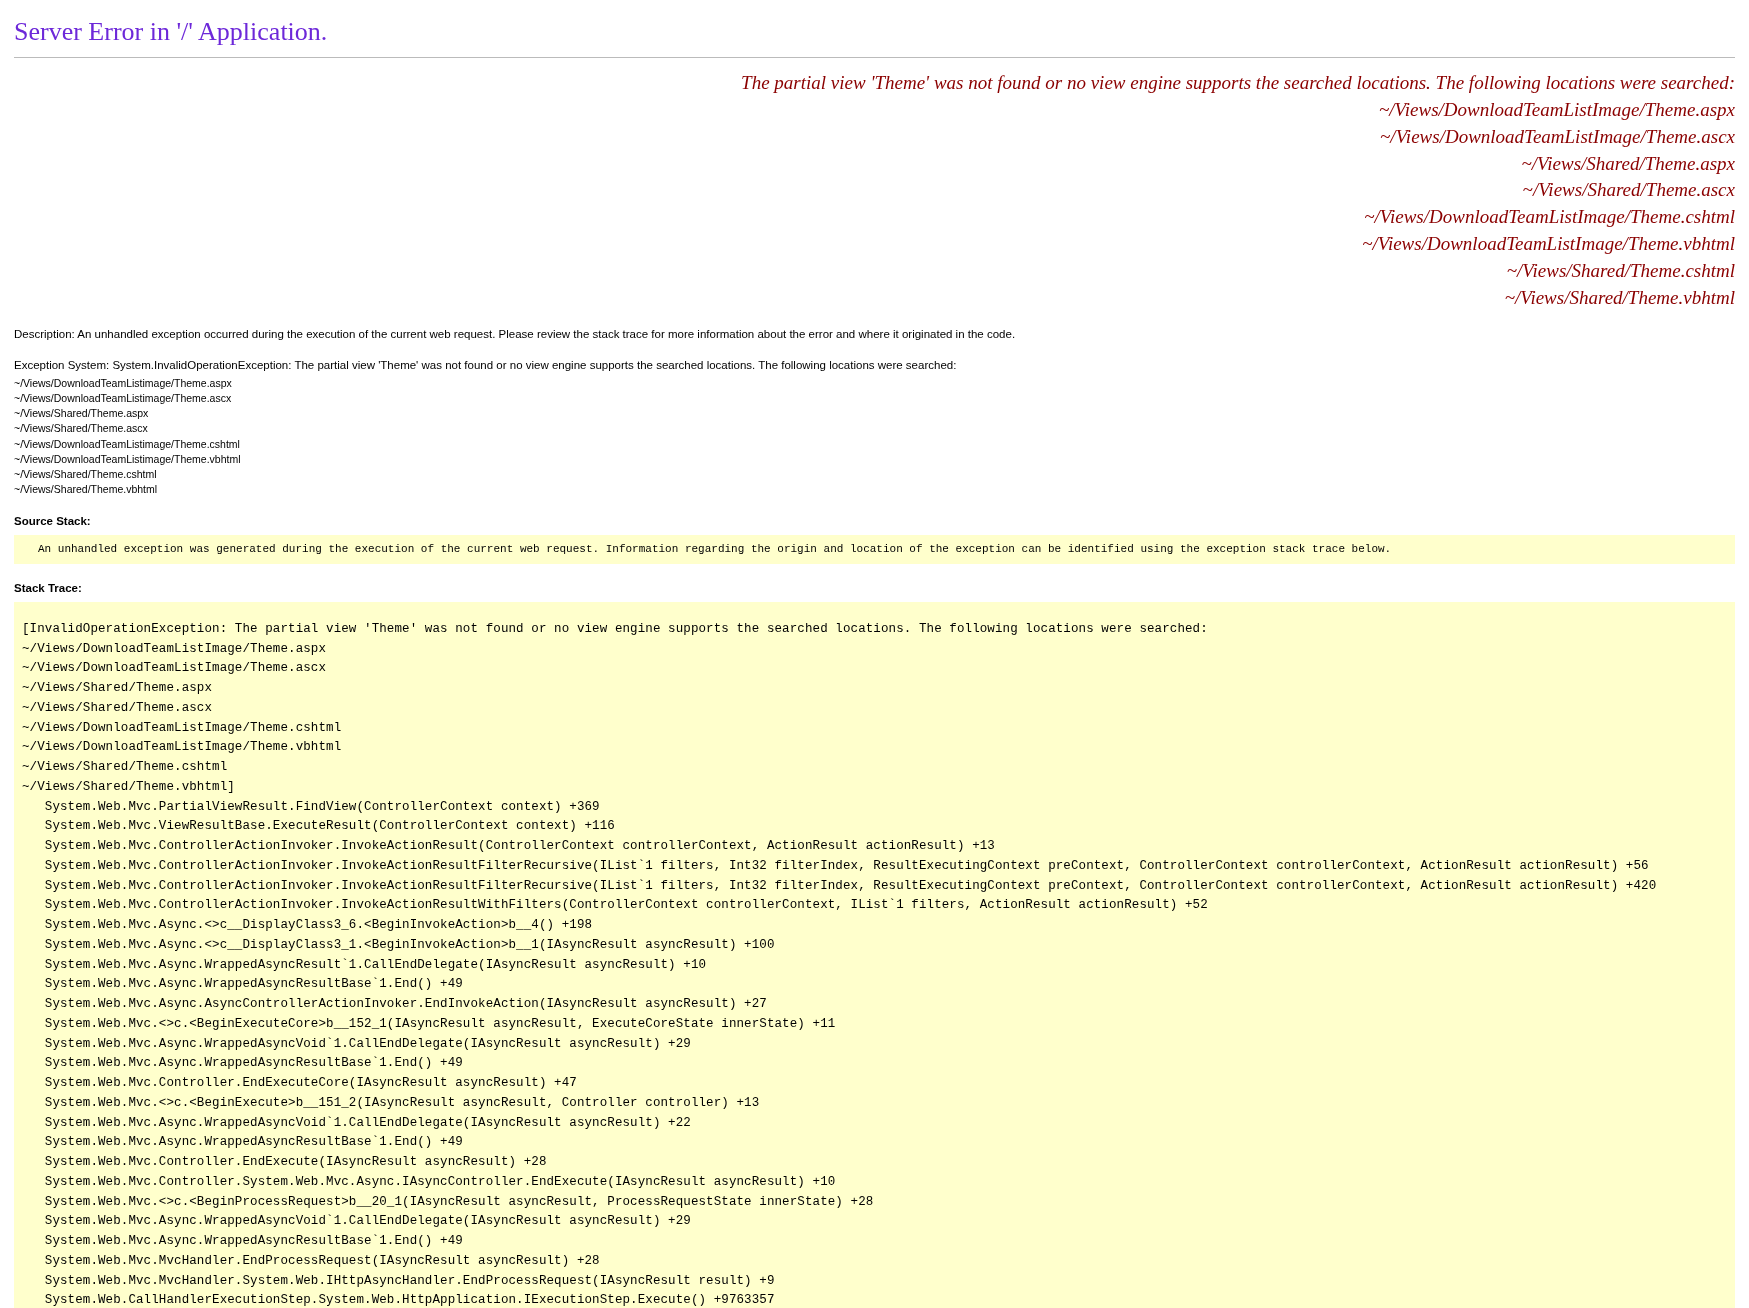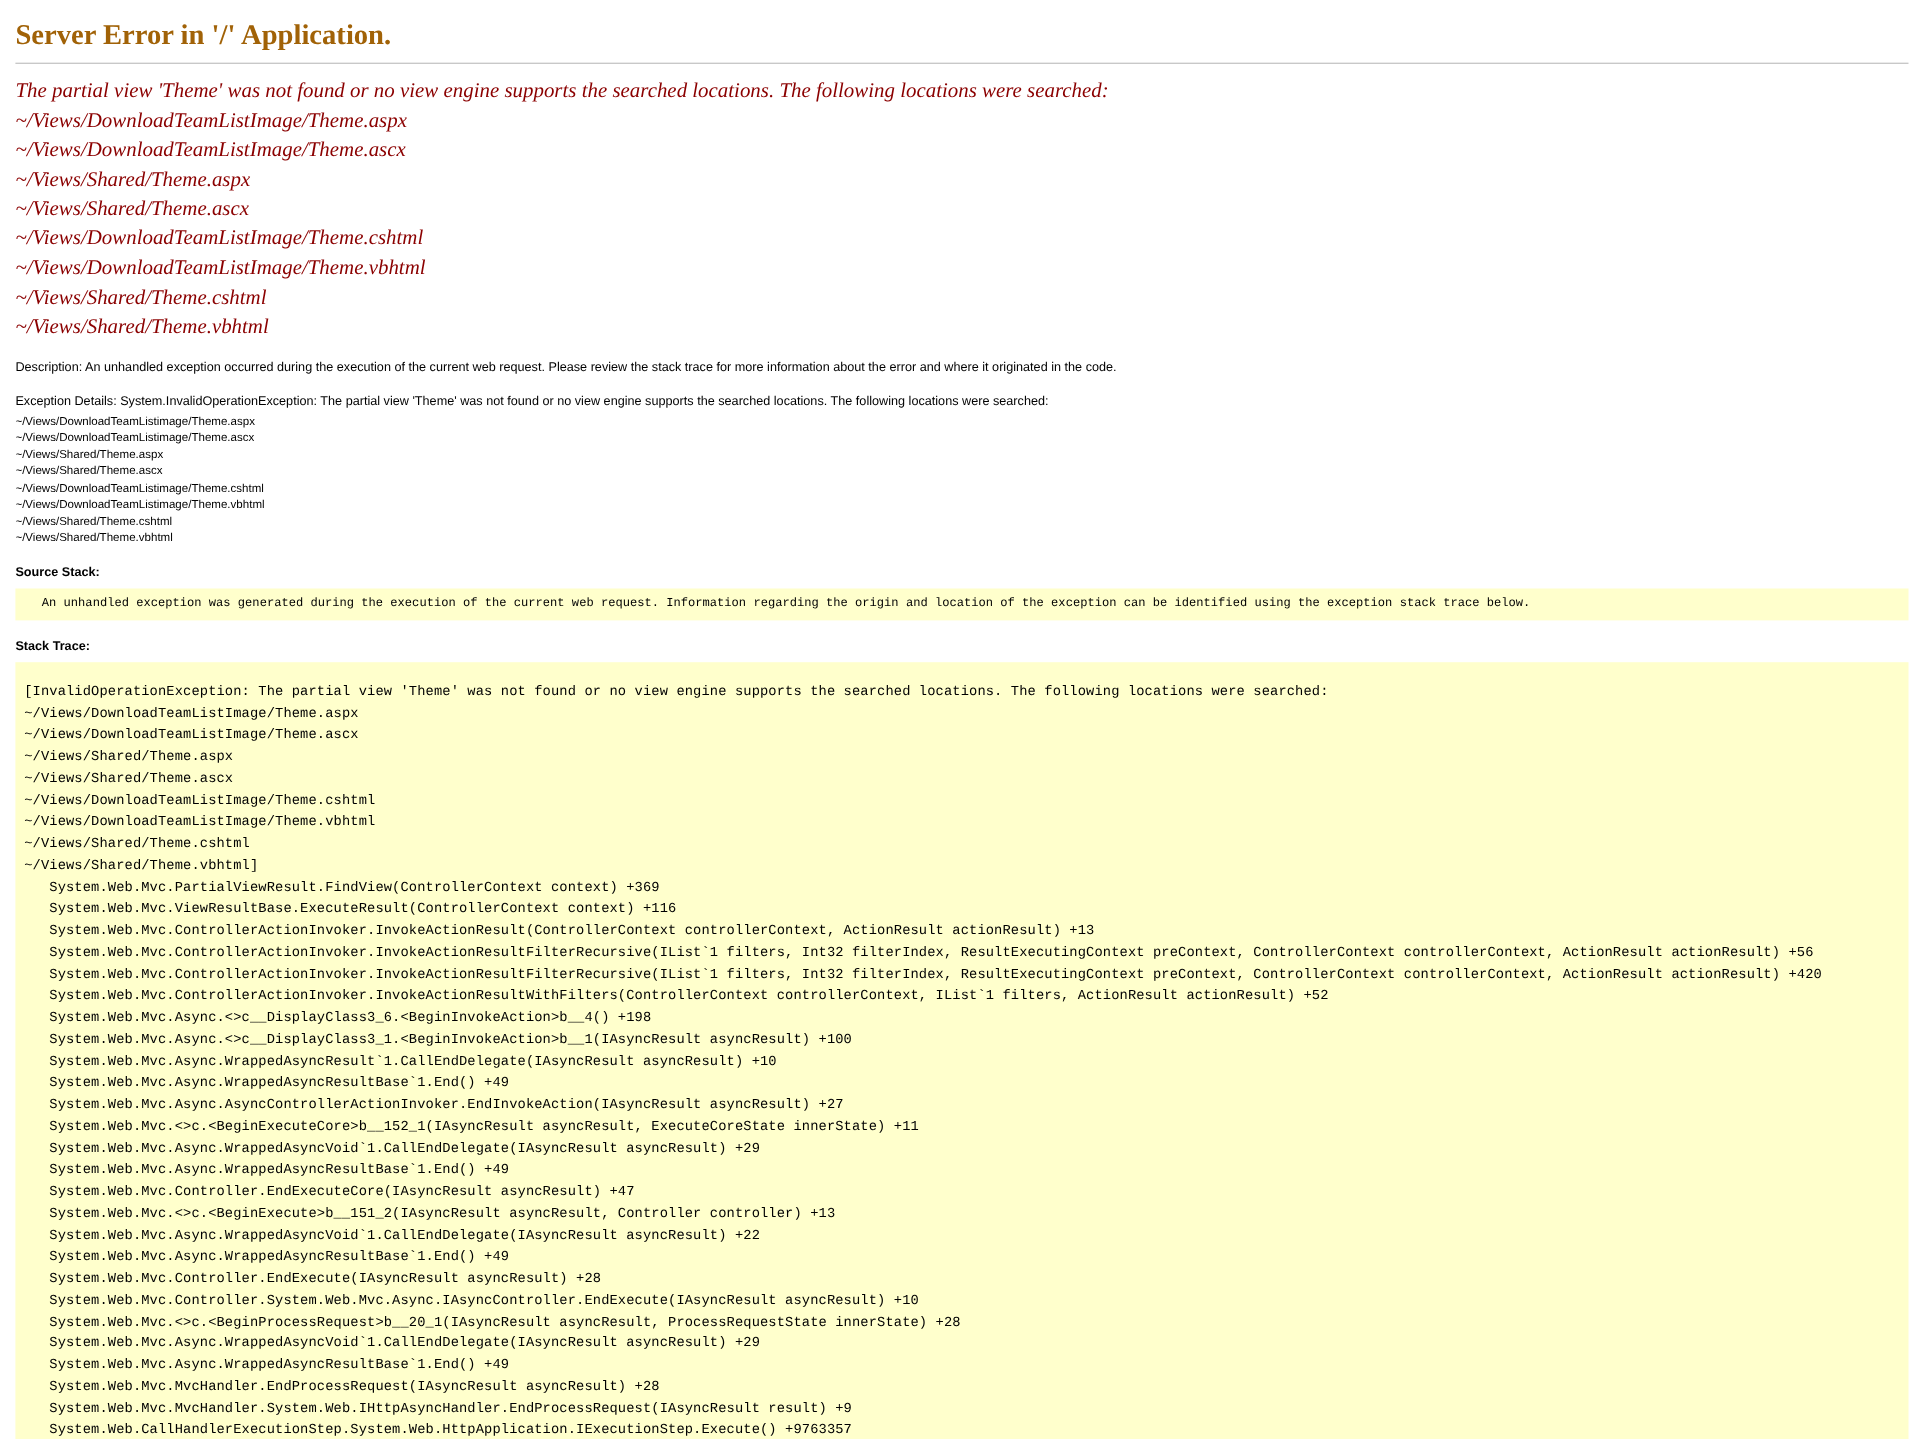--- a/index.html
+++ b/index.html
@@ -10,41 +10,42 @@
     color: #000000;
   }
   body {
     font-family: "Liberation Serif", serif;
     font-size: 13px;
     padding: 12px 14px 0 14px;
     box-sizing: border-box;
     width: 1749px;
   }
   .page-title {
-    color: #a16207;
+    color: #6d28d9;
     font-family: "Liberation Serif", serif;
     font-size: 26px;
-    font-weight: bold;
+    font-weight: normal;
     margin: 6px 0 10px 0;
     line-height: 1.1;
   }
   hr.rule {
     border: none;
     border-top: 1px solid #bbbbbb;
     margin: 6px 0 12px 0;
     height: 0;
   }
   .headline {
     color: #8b0000;
     font-family: "Liberation Serif", serif;
     font-style: italic;
     font-size: 19px;
     font-weight: normal;
     line-height: 1.42;
     margin: 12px 0 8px 0;
+    text-align: right;
   }
   .headline .loc {
     display: block;
   }
   .section {
     font-family: "Liberation Sans", sans-serif;
     font-size: 11.5px;
     margin: 14px 0 0 0;
     line-height: 1.45;
   }
@@ -110,21 +111,21 @@
   <span class="loc">~/Views/Shared/Theme.cshtml</span>
   <span class="loc">~/Views/Shared/Theme.vbhtml</span>
 </div>
 
 <div class="section">
   <b>Description:</b>
   <span>An unhandled exception occurred during the execution of the current web request. Please review the stack trace for more information about the error and where it originated in the code.</span>
 </div>
 
 <div class="section">
-  <b>Exception Details:</b>
+  <b>Exception System:</b>
   <span>System.InvalidOperationException: The partial view 'Theme' was not found or no view engine supports the searched locations. The following locations were searched:</span>
   <div class="detail-locs">
     <span>~/Views/DownloadTeamListimage/Theme.aspx</span>
     <span>~/Views/DownloadTeamListimage/Theme.ascx</span>
     <span>~/Views/Shared/Theme.aspx</span>
     <span>~/Views/Shared/Theme.ascx</span>
     <span>~/Views/DownloadTeamListimage/Theme.cshtml</span>
     <span>~/Views/DownloadTeamListimage/Theme.vbhtml</span>
     <span>~/Views/Shared/Theme.cshtml</span>
     <span>~/Views/Shared/Theme.vbhtml</span>

